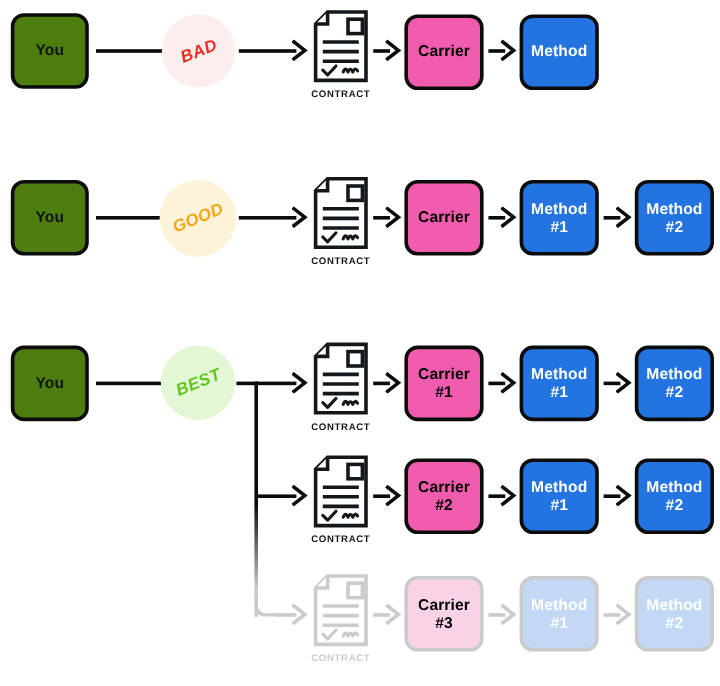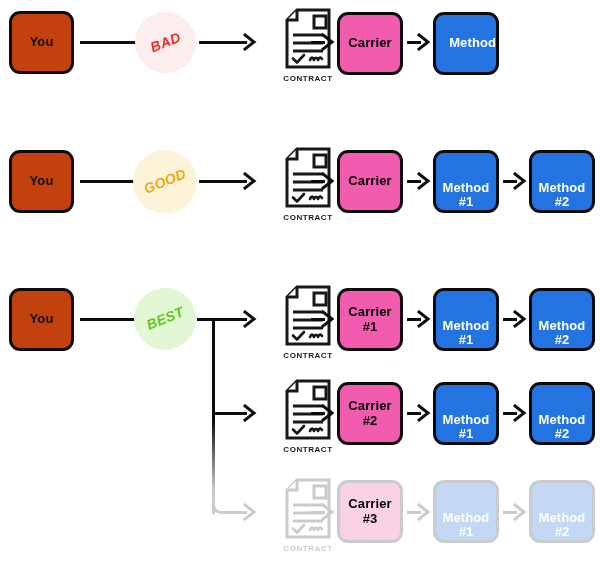--- a/index.html
+++ b/index.html
@@ -33,32 +33,31 @@
 
   
   .box {
     border: 3px solid #0c0c0c;
     border-radius: 11px;
     font-weight: bold;
     font-size: 13px;
     letter-spacing: .1px;
   }
   .box-you {
-    background: #c2410c;
+    background: #4d7c0f;
     color: #111416;
     align-items: center;
   }
   .box-carrier {
     background: #f25cae;
     color: #000000;
   }
   .box-method {
     background: #2374e1;
     color: #ffffff;
-    justify-content: flex-end;
   }
   
   .box.faded {
     border-color: #c9cbcd;
   }
   .box-carrier.faded {
     background: #f9d2e6;
   }
   .box-method.faded {
     background: #c3d8f4;
@@ -76,21 +75,20 @@
     display: block;
     transform: rotate(-22deg);
   }
   .badge-bad  { background: #fdeeee; color: #ee2b23; }
   .badge-good { background: #fdf3d8; color: #f0a714; }
   .badge-best { background: #e4f7d4; color: #60c71c; }
 
   
   .contract {
     position: absolute;
-    margin-left: 24px;
   }
   .contract svg { display: block; }
   .contract-label {
     position: absolute;
     left: 50%;
     transform: translateX(-50%);
     white-space: nowrap;
     font-size: 8px;
     font-weight: bold;
     letter-spacing: .55px;

